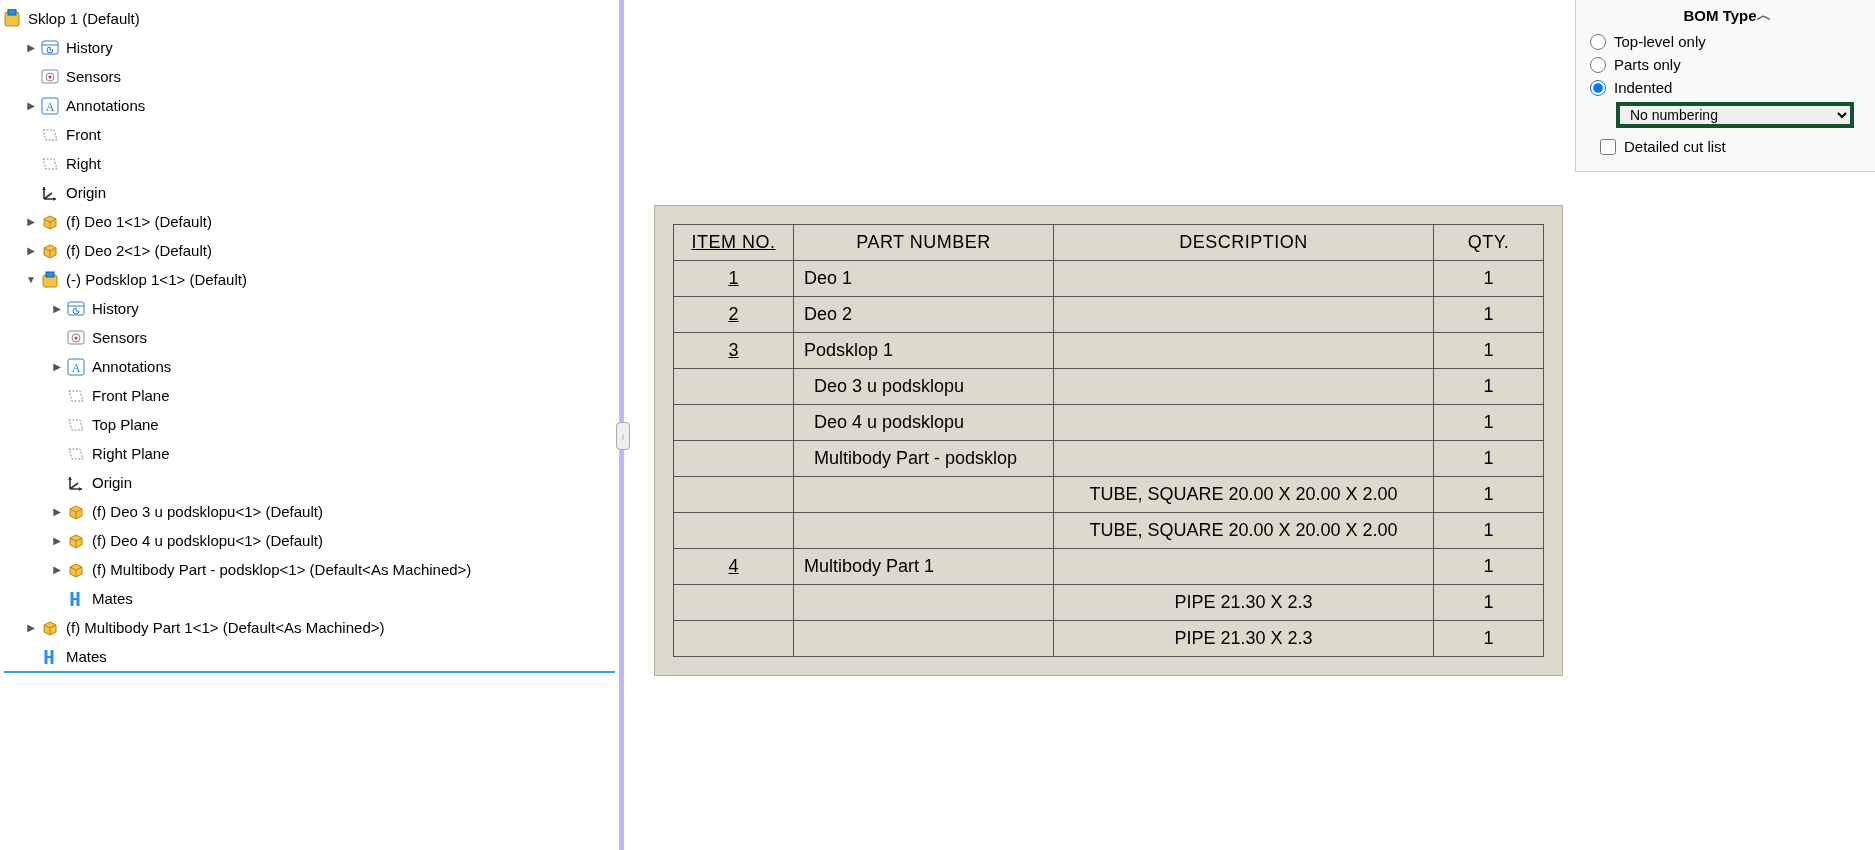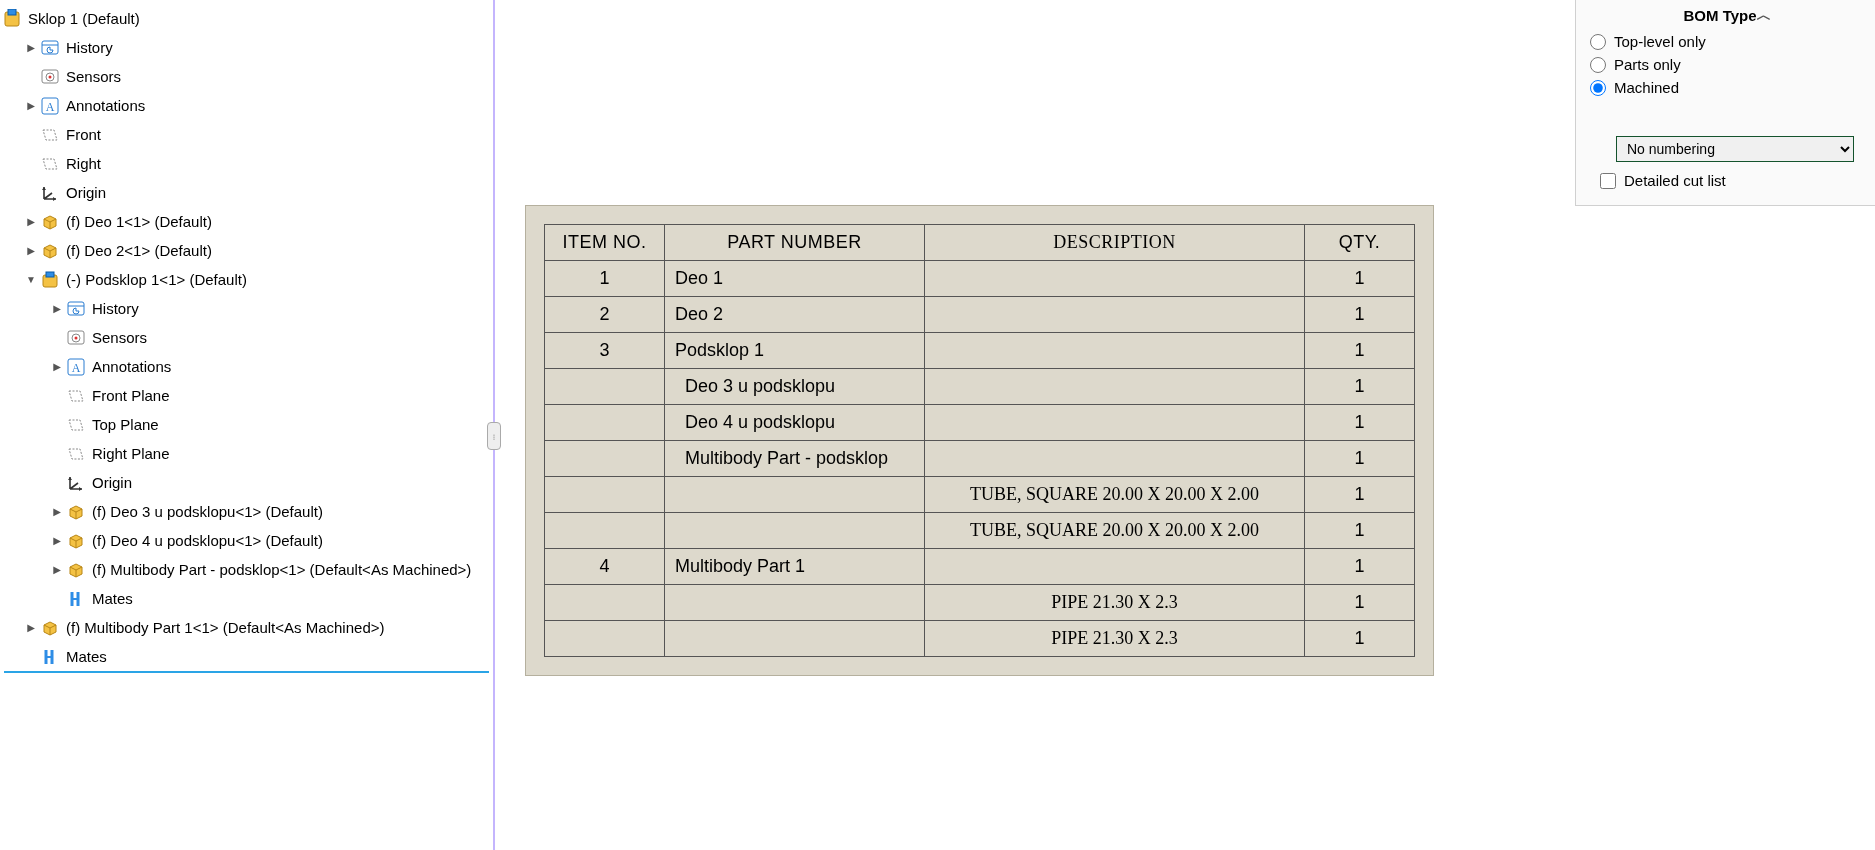--- a/index.html
+++ b/index.html
@@ -7,22 +7,22 @@
     font-family: "Segoe UI", Arial, sans-serif;
     font-size: 14px;
     background: #fff;
     width: 1875px;
     height: 850px;
     display: flex;
     color: #000;
   }
   
   .tree-pane {
-    width: 495px;
-    border-right: 2px solid #c4b5fd;
+    width: 624px;
+    border-right: 5px solid #c4b5fd;
     padding: 4px 0 0 0;
     position: relative;
     overflow: hidden;
   }
   .tree { list-style: none; }
   .tree-node {
     display: flex;
     align-items: center;
     height: 29px;
     padding-left: 4px;
@@ -71,24 +71,23 @@
   }
   .bom-opt { display: flex; align-items: center; margin: 6px 0; font-size: 15px; }
   .bom-opt input[type=radio], .bom-opt input[type=checkbox] {
     margin-right: 8px;
     width: 16px; height: 16px;
   }
   .bom-select {
     width: 238px; height: 26px;
     margin-left: 26px;
     font-size: 14px;
-    border: 1px solid #14532d;
+    border: 4px solid #14532d;
     background: #f0f0f0;
     padding: 0 6px;
-    margin-top: 34px;
   }
   .bom-check { margin-left: 10px; }
   
   .table-area {
     position: absolute;
     top: 205px;
     left: 30px;
     background: #ddd9cc;
     padding: 18px;
     border: 1px solid #b5b09e;
@@ -103,23 +102,23 @@
     border: 1.5px solid #555;
     padding: 4px 10px;
     height: 36px;
     vertical-align: middle;
   }
   table.bom th {
     font-weight: normal;
     text-align: center;
     letter-spacing: 0.5px;
   }
-  .col-item { width: 120px; text-align: center; }
+  .col-item { width: 120px; text-align: center; text-decoration: underline; }
   .col-part { width: 260px; text-align: left; }
-  .col-desc { width: 380px; text-align: center; font-family: Liberation Serif, serif; }
+  .col-desc { width: 380px; text-align: center; }
   .col-qty  { width: 110px; text-align: center; }
   td.left { text-align: left; }
   td.center { text-align: center; }
 
   .splitter-handle {
     position: absolute;
     top: 422px; left: -8px;
     width: 14px; height: 28px;
     border: 1px solid #aaa;
     border-radius: 4px;
@@ -380,21 +379,21 @@
     <label class="bom-opt">
       <input type="radio" name="bt" style="">
       <span>Top-level only</span>
     </label>
     <label class="bom-opt">
       <input type="radio" name="bt" style="">
       <span>Parts only</span>
     </label>
     <label class="bom-opt">
       <input type="radio" name="bt" checked="" style="">
-      <span>Machined</span>
+      <span>Indented</span>
     </label>
     <select class="bom-select">
       <option>No numbering</option>
     </select>
     <label class="bom-opt bom-check" style="margin-top:10px;">
       <input type="checkbox" style="">
       <span>Detailed cut list</span>
     </label>
   </div>
 

